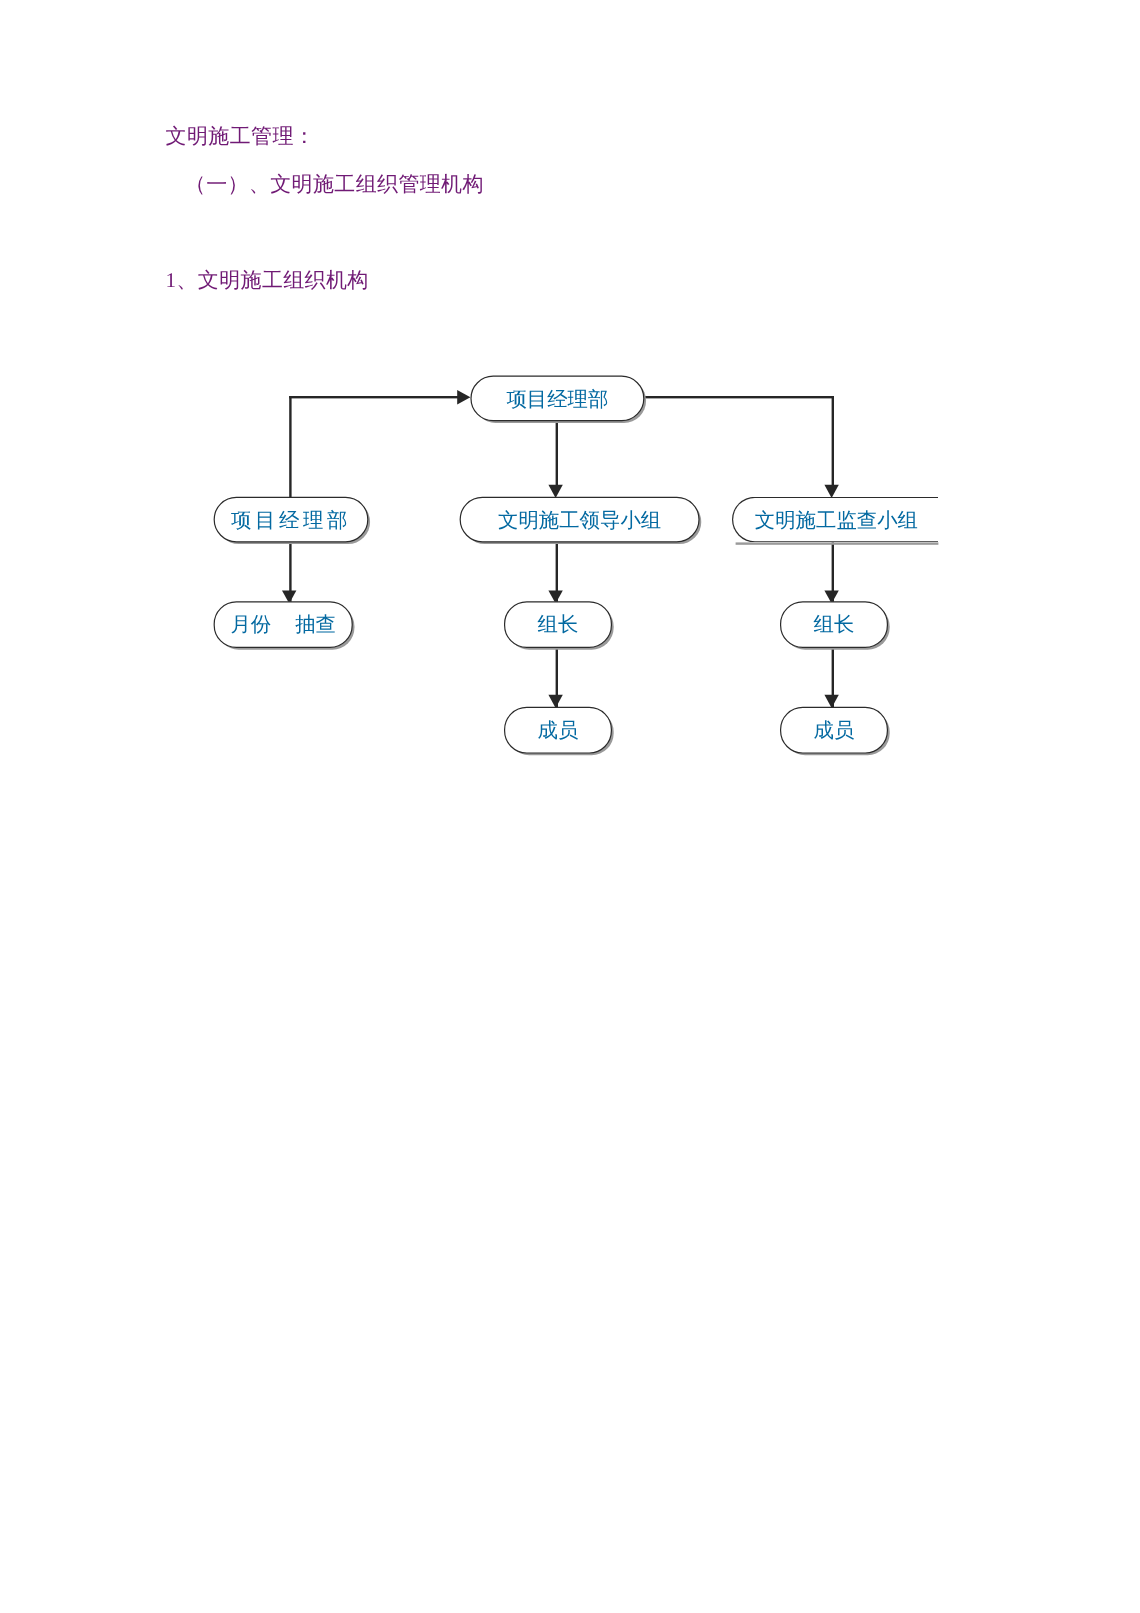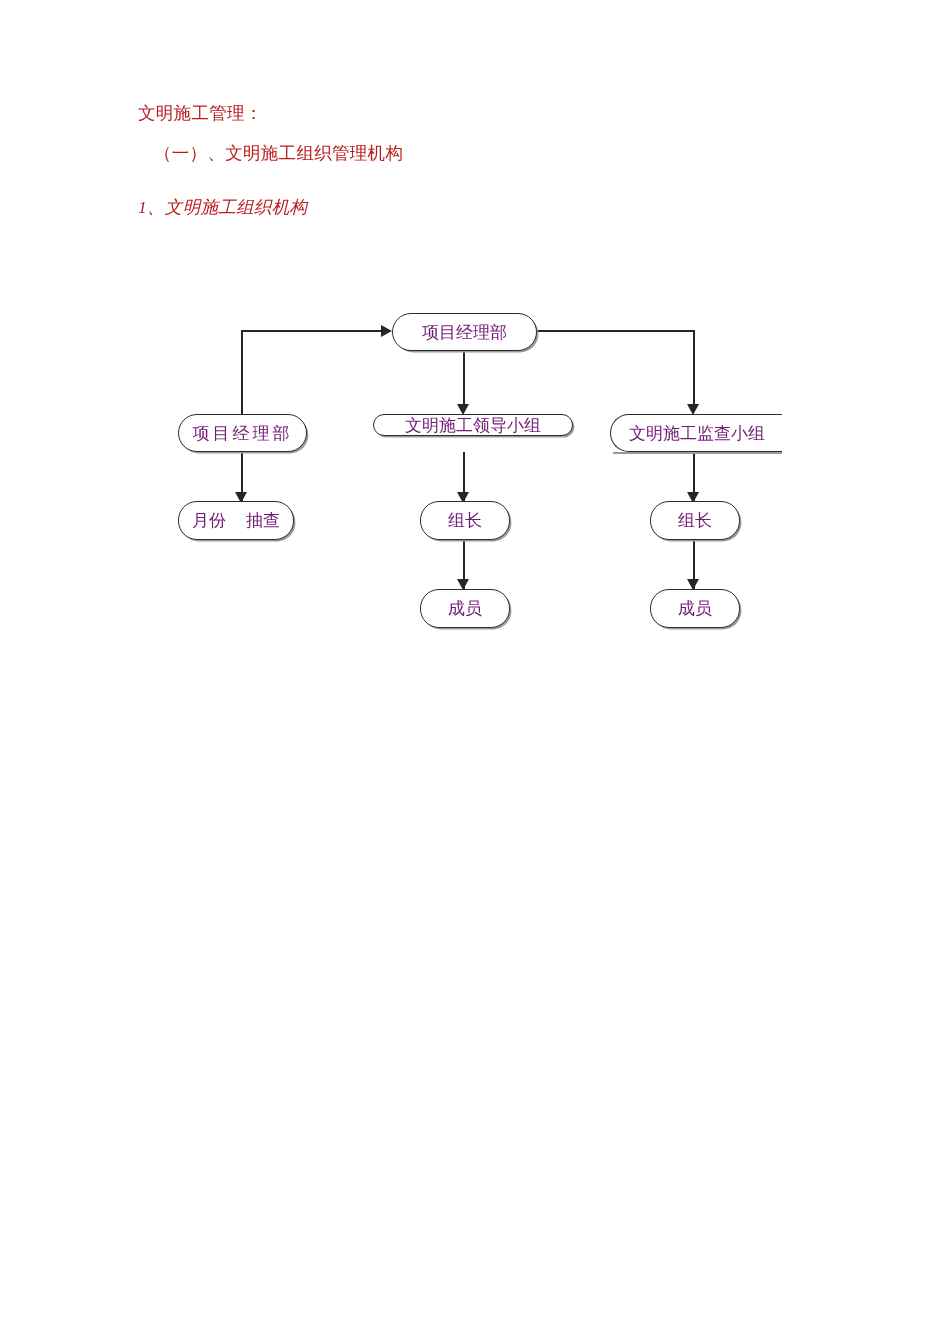--- a/index.html
+++ b/index.html
@@ -24,47 +24,47 @@
   
   .doc-text {
     position: absolute;
     left: 138px;
     top: 105px;
     width: 700px;
   }
   .doc-line {
     font-size: 17.5px;
     line-height: 1.0;
-    color: #b91c1c;
+    color: #701a75;
     white-space: pre;
     letter-spacing: 0.3px;
   }
   .doc-line.l1 { margin: 0 0 0 0; }
   .doc-line.l2 { margin: 22px 0 0 16px; }
-  .doc-line.l3 { margin: 37px 0 0 0; font-style: italic; }
+  .doc-line.l3 { margin: 63px 0 0 0; }
 
   
   #chart {
     position: absolute;
     left: 0;
     top: 0;
     width: 950px;
     height: 1344px;
   }
   .node {
     position: absolute;
     box-sizing: border-box;
     background: #ffffff;
     border: 1.3px solid #2b2b2b;
     border-radius: 19px;
     display: flex;
     align-items: center;
     justify-content: center;
     font-size: 17px;
-    color: #701a75;
+    color: #0369a1;
     white-space: pre;
     box-shadow: 2px 2px 0 -0.6px #9a9a9a;
     z-index: 3;
   }
   
   .node.clipped {
     border-right: none;
     border-top-right-radius: 0;
     border-bottom-right-radius: 0;
     box-shadow: none;
@@ -142,21 +142,21 @@
     <div class="ln v" style="left:463px; top:540px; height:50px;"></div>
     <div class="arrow down" style="left:457px; top:579px;"></div>
 
     <div class="ln v" style="left:693px; top:540px; height:50px;"></div>
     <div class="arrow down" style="left:687px; top:579px;"></div>
 
     <div class="node" style="left:392px; top:313px; width:145px; height:38px;">项目经理部</div>
 
     <div class="node" style="left:178px; top:414px; width:129px; height:38px; letter-spacing:3px;">项目经理部</div>
 
-    <div class="node" style="left:373px; top:414px; width:200px; height:22px;">文明施工领导小组</div>
+    <div class="node" style="left:383px; top:414px; width:200px; height:38px;">文明施工领导小组</div>
 
     <div class="node clipped" style="left:610px; top:414px; width:172px; height:38px;">文明施工监查小组</div>
 
     <div class="node" style="left:178px; top:501px; width:116px; height:39px;">
       <span>月份</span>
       <span class="wide-gap"></span>
       <span>抽查</span>
     </div>
 
     <div class="node" style="left:420px; top:501px; width:90px; height:39px;">组长</div>

